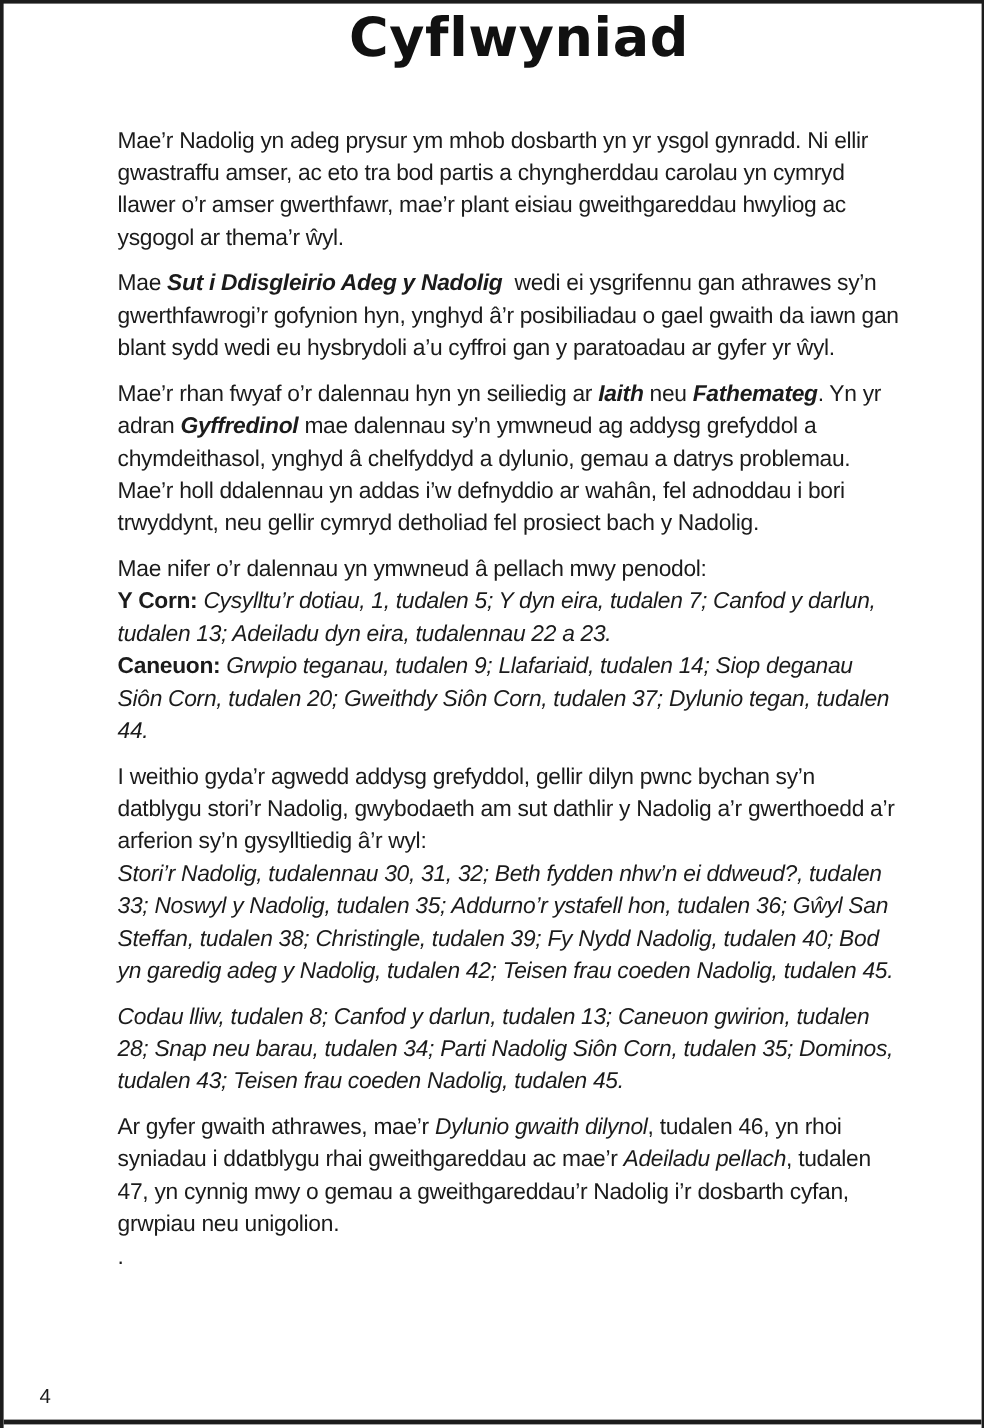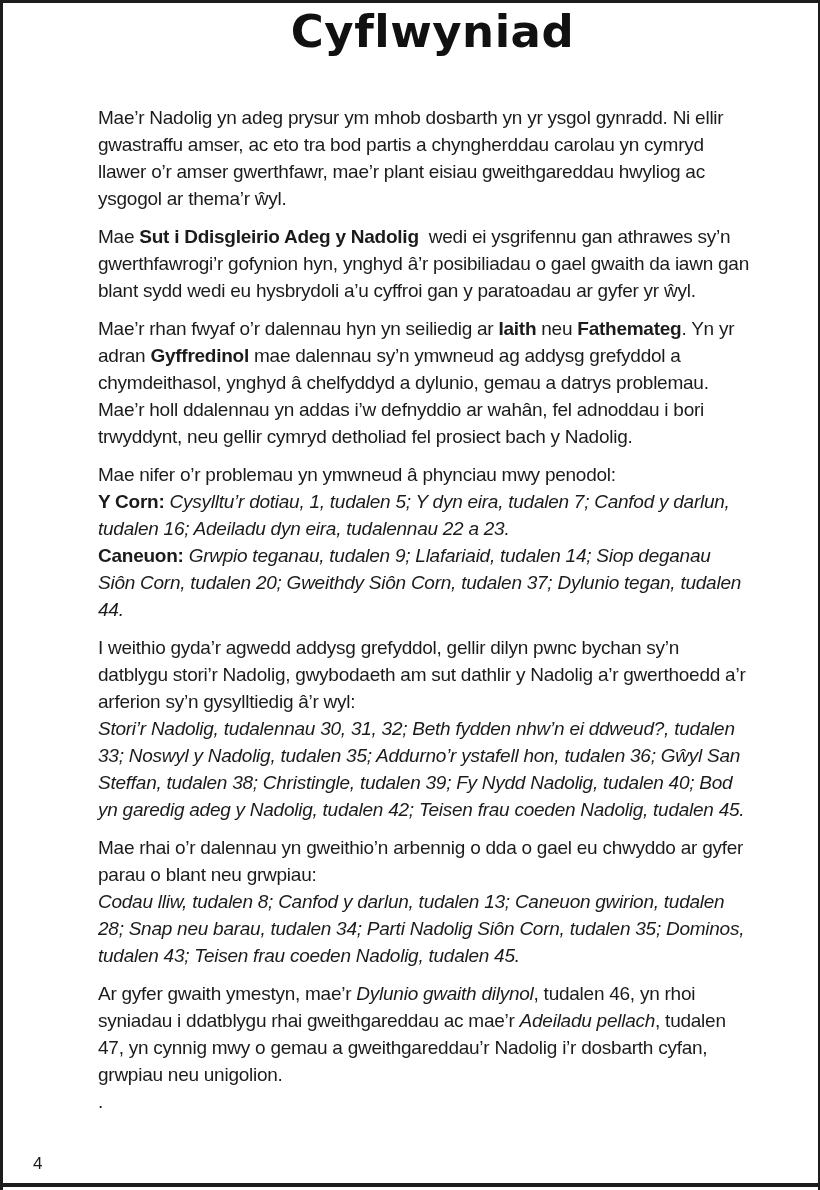--- a/index.html
+++ b/index.html
@@ -57,46 +57,45 @@
     margin: 0 0 11px 0;
     font-size: 19px;
     line-height: 27px;
     letter-spacing: -0.25px;
     white-space: pre-wrap;
     color: var(--text);
   }
   .run-n  { font-style: normal;  font-weight: 400; }
   .run-b  { font-style: normal;  font-weight: 700; }
   .run-i  { font-style: italic;  font-weight: 400; }
-  .run-bi {  font-weight: 700; }
+  .run-bi { font-style: italic;  font-weight: 700; }
   .page-number {
     position: absolute;
     left: 30px;
     bottom: 16px;
     font-size: 17px;
     color: var(--text);
   }
 </style>
 </head>
 <body>
 
 <div class="page">
   <h1 class="title">Cyflwyniad</h1>
 
   <div class="content">
     <p class="para"><span class="run-n">Mae’r Nadolig yn adeg prysur ym mhob dosbarth yn yr ysgol gynradd. Ni ellir gwastraffu amser, ac eto tra bod partis a chyngherddau carolau yn cymryd llawer o’r amser gwerthfawr, mae’r plant eisiau gweithgareddau hwyliog ac ysgogol ar thema’r ŵyl.</span></p>
     <p class="para"><span class="run-n">Mae </span><span class="run-bi">Sut i Ddisgleirio Adeg y Nadolig</span><span class="run-n">  wedi ei ysgrifennu gan athrawes sy’n gwerthfawrogi’r gofynion hyn, ynghyd â’r posibiliadau o gael gwaith da iawn gan blant sydd wedi eu hysbrydoli a’u cyffroi gan y paratoadau ar gyfer yr ŵyl.</span></p>
     <p class="para"><span class="run-n">Mae’r rhan fwyaf o’r dalennau hyn yn seiliedig ar </span><span class="run-bi">Iaith</span><span class="run-n"> neu </span><span class="run-bi">Fathemateg</span><span class="run-n">. Yn yr adran </span><span class="run-bi">Gyffredinol</span><span class="run-n"> mae dalennau sy’n ymwneud ag addysg grefyddol a chymdeithasol, ynghyd â chelfyddyd a dylunio, gemau a datrys problemau. Mae’r holl ddalennau yn addas i’w defnyddio ar wahân, fel adnoddau i bori trwyddynt, neu gellir cymryd detholiad fel prosiect bach y Nadolig.</span></p>
-    <p class="para"><span class="run-n">Mae nifer o’r problemau yn ymwneud â phynciau mwy penodol:
-</span><span class="run-b">Y Corn:</span><span class="run-n"> </span><span class="run-i">Cysylltu’r dotiau, 1, tudalen 5; Y dyn eira, tudalen 7; Canfod y darlun, tudalen 16; Adeiladu dyn eira, tudalennau 22 a 23.</span><span class="run-n">
+    <p class="para"><span class="run-n">Mae nifer o’r dalennau yn ymwneud â pellach mwy penodol:
+</span><span class="run-b">Y Corn:</span><span class="run-n"> </span><span class="run-i">Cysylltu’r dotiau, 1, tudalen 5; Y dyn eira, tudalen 7; Canfod y darlun, tudalen 13; Adeiladu dyn eira, tudalennau 22 a 23.</span><span class="run-n">
 </span><span class="run-b">Caneuon:</span><span class="run-n"> </span><span class="run-i">Grwpio teganau, tudalen 9; Llafariaid, tudalen 14; Siop deganau Siôn Corn, tudalen 20; Gweithdy Siôn Corn, tudalen 37; Dylunio tegan, tudalen 44.</span></p>
     <p class="para"><span class="run-n">I weithio gyda’r agwedd addysg grefyddol, gellir dilyn pwnc bychan sy’n datblygu stori’r Nadolig, gwybodaeth am sut dathlir y Nadolig a’r gwerthoedd a’r arferion sy’n gysylltiedig â’r wyl:
 </span><span class="run-i">Stori’r Nadolig, tudalennau 30, 31, 32; Beth fydden nhw’n ei ddweud?, tudalen 33; Noswyl y Nadolig, tudalen 35; Addurno’r ystafell hon, tudalen 36; Gŵyl San Steffan, tudalen 38; Christingle, tudalen 39; Fy Nydd Nadolig, tudalen 40; Bod yn garedig adeg y Nadolig, tudalen 42; Teisen frau coeden Nadolig, tudalen 45.</span></p>
-    <p class="para"><span class="run-n">Mae rhai o’r dalennau yn gweithio’n arbennig o dda o gael eu chwyddo ar gyfer parau o blant neu grwpiau:
-</span><span class="run-i">Codau lliw, tudalen 8; Canfod y darlun, tudalen 13; Caneuon gwirion, tudalen 28; Snap neu barau, tudalen 34; Parti Nadolig Siôn Corn, tudalen 35; Dominos, tudalen 43; Teisen frau coeden Nadolig, tudalen 45.</span></p>
-    <p class="para"><span class="run-n">Ar gyfer gwaith ymestyn, mae’r </span><span class="run-i">Dylunio gwaith dilynol</span><span class="run-n">, tudalen 46, yn rhoi syniadau i ddatblygu rhai gweithgareddau ac mae’r </span><span class="run-i">Adeiladu pellach</span><span class="run-n">, tudalen 47, yn cynnig mwy o gemau a gweithgareddau’r Nadolig i’r dosbarth cyfan, grwpiau neu unigolion.
+    <p class="para"><span class="run-i">Codau lliw, tudalen 8; Canfod y darlun, tudalen 13; Caneuon gwirion, tudalen 28; Snap neu barau, tudalen 34; Parti Nadolig Siôn Corn, tudalen 35; Dominos, tudalen 43; Teisen frau coeden Nadolig, tudalen 45.</span></p>
+    <p class="para"><span class="run-n">Ar gyfer gwaith athrawes, mae’r </span><span class="run-i">Dylunio gwaith dilynol</span><span class="run-n">, tudalen 46, yn rhoi syniadau i ddatblygu rhai gweithgareddau ac mae’r </span><span class="run-i">Adeiladu pellach</span><span class="run-n">, tudalen 47, yn cynnig mwy o gemau a gweithgareddau’r Nadolig i’r dosbarth cyfan, grwpiau neu unigolion.
 .</span></p>
   </div>
 
   <div class="page-number">4</div>
 
   <div class="bottom-rule"></div>
 </div>
 
 </body></html>

